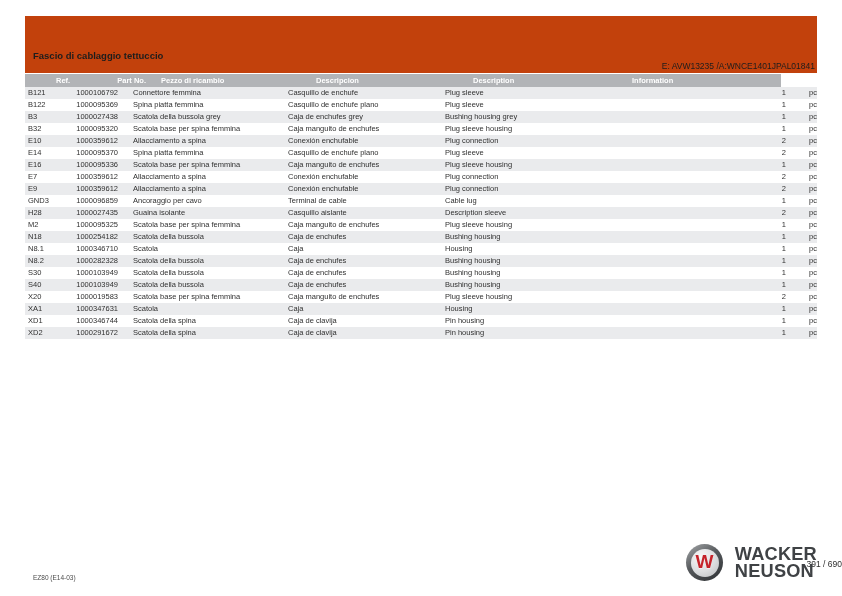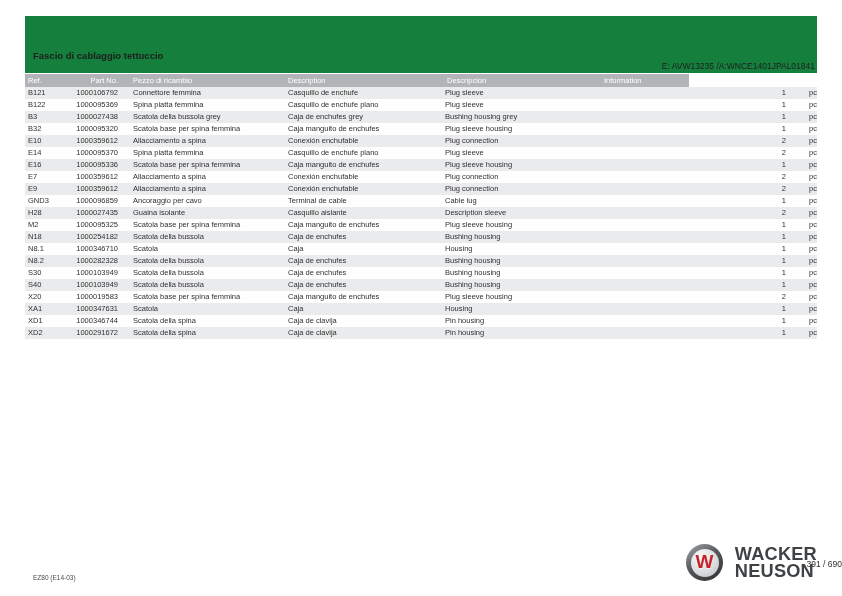--- a/index.html
+++ b/index.html
@@ -9,38 +9,39 @@
     font-family:"Liberation Sans", sans-serif;
     position:relative;
     overflow:hidden;
     -webkit-font-smoothing:antialiased;
   }
   .sheet { position:absolute; inset:0; background:#ffffff; }
 
   
   .title-band {
     position:absolute; left:25px; top:16px; width:792px; height:57px;
-    background:#15803d;
+    background:#c2410c;
   }
   .title-lines {
     position:absolute; left:8px; top:11px;
     font-weight:bold; font-size:9.5px; line-height:11.5px; color:#1d1d1d;
     white-space:pre;
   }
   .doc-ref {
     position:absolute; right:2px; bottom:2px;
     font-size:8.5px; color:#1d1d1d;
   }
 
   
   .thead {
-    position:absolute; left:25px; top:74px; width:664px; height:13px;
+    position:absolute; left:25px; top:74px; width:728px; height:13px;
     background:#b2b4b7; color:#ffffff;
-    font-weight:normal; font-size:7.5px; line-height:13px;
+    font-weight:bold; font-size:7.5px; line-height:13px;
     display:flex;
+    padding-left:28px;
   }
   .tbody { position:absolute; left:25px; top:87px; width:792px; }
   .trow {
     display:flex; height:12px; line-height:12px;
     font-size:7.5px; color:#303030;
   }
   .trow:nth-child(odd) { background:#eaebed; }
   .trow:nth-child(even) { background:#ffffff; }
 
   .cell { overflow:hidden; white-space:nowrap; box-sizing:border-box; flex:none; }
@@ -106,22 +107,22 @@
       <div>Mazo de cables techo</div>
       <div>Wiring harness roof</div>
     </div>
     <div class="doc-ref">E: AVW13235 /A:WNCE1401JPAL01841</div>
   </div>
 
   <div class="thead">
     <div class="cell c-ref">Ref.</div>
     <div class="cell c-part">Part No.</div>
     <div class="cell c-it">Pezzo di ricambio</div>
+    <div class="cell c-es">Descripcion</div>
     <div class="cell c-en">Description</div>
-    <div class="cell c-es">Descripcion</div>
     <div class="cell c-info">Information</div>
     <div class="cell c-qty">Qty.</div>
     <div class="cell c-unit">Unit</div>
   </div>
 
   <div class="tbody">
     <div class="trow">
       <div class="cell c-ref">B121</div>
       <div class="cell c-part">1000106792</div>
       <div class="cell c-it">Connettore femmina</div>

